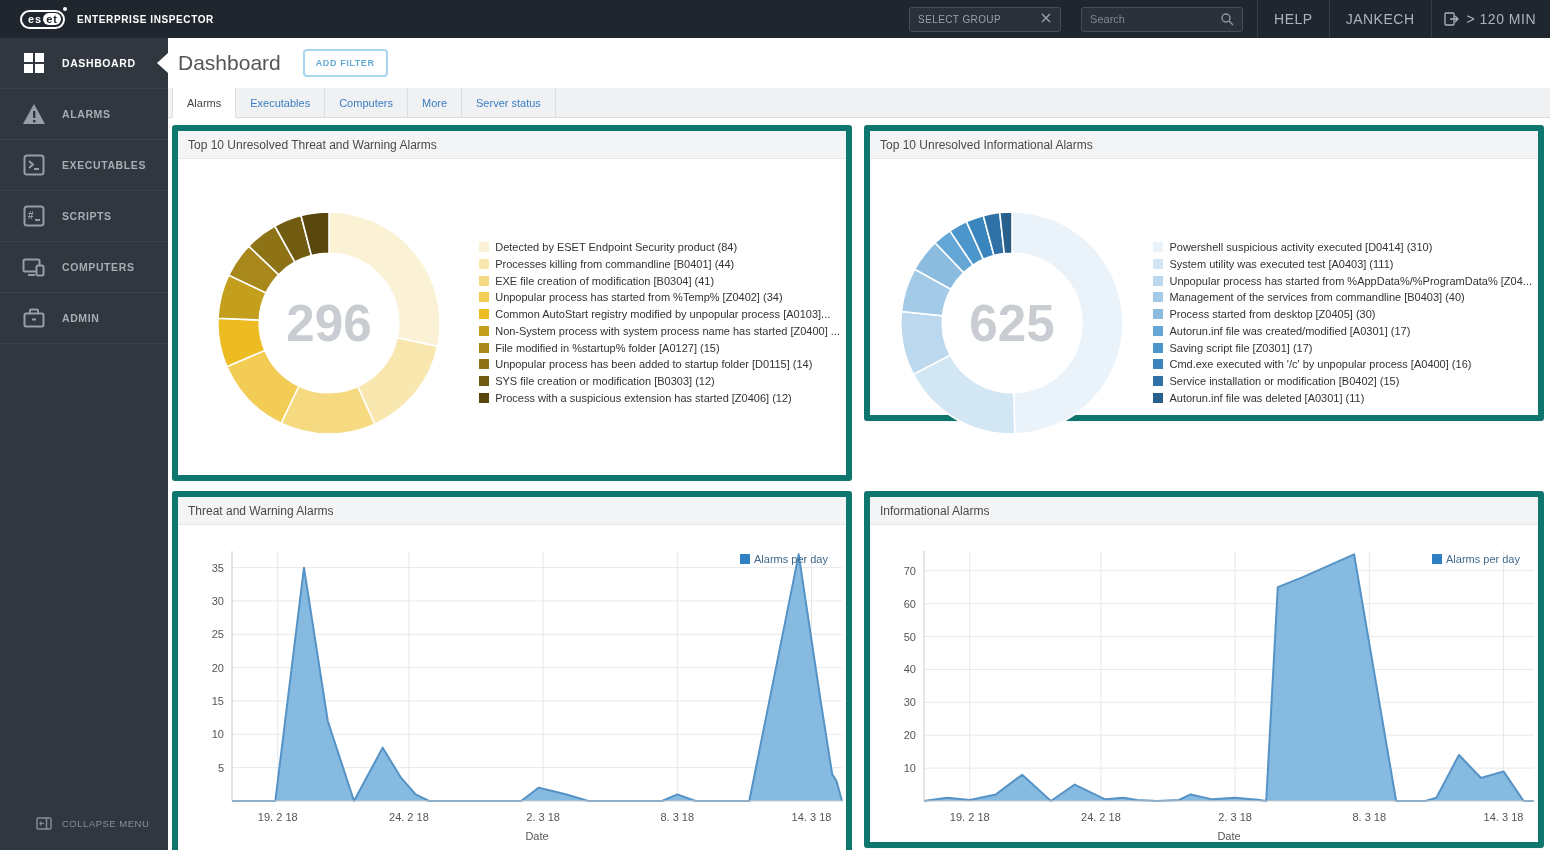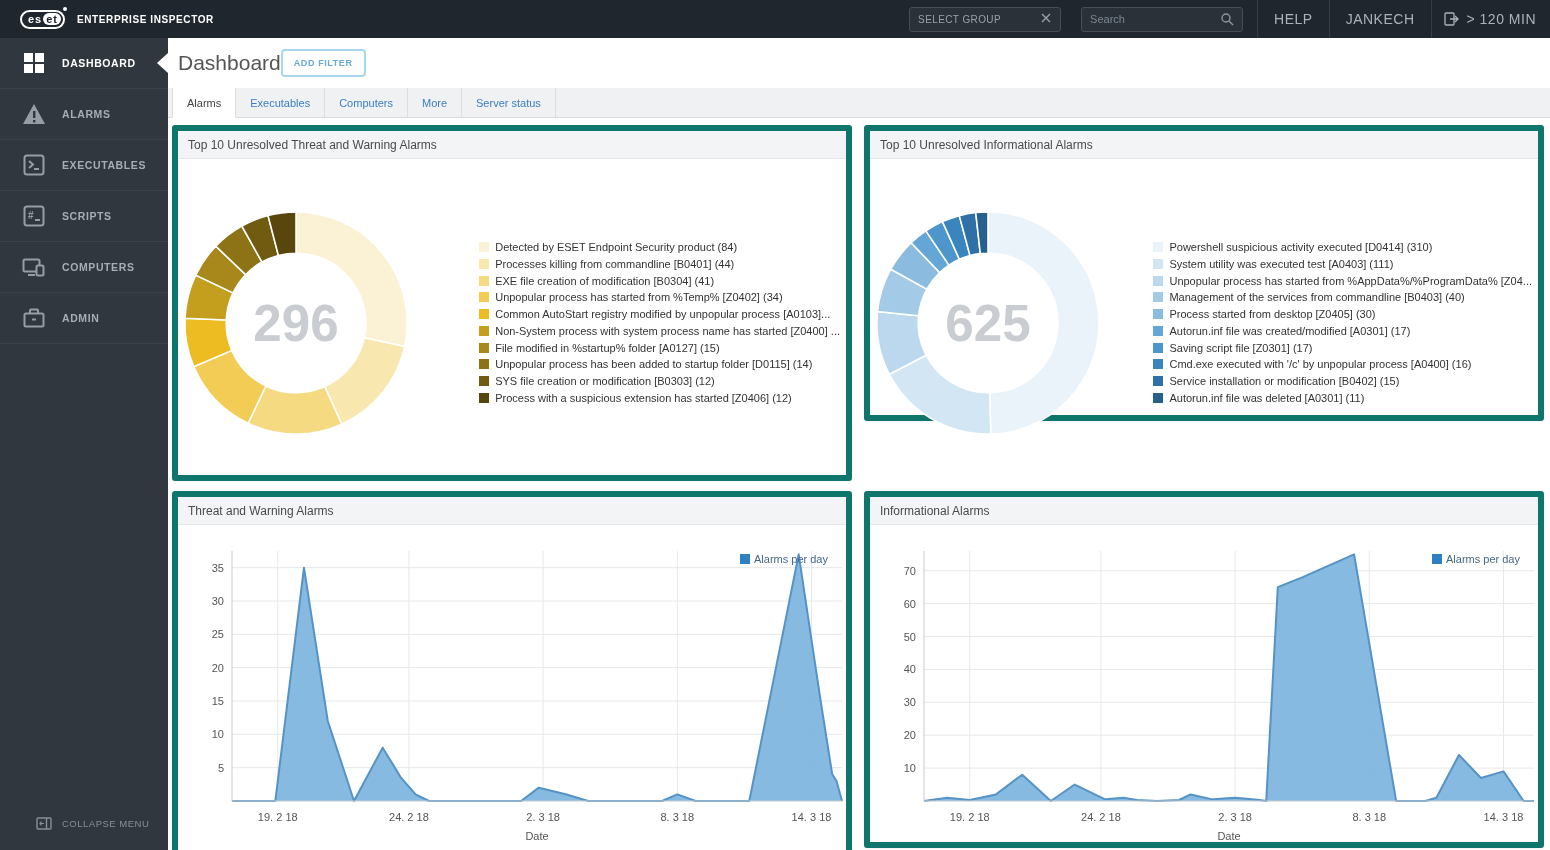--- a/index.html
+++ b/index.html
@@ -46,21 +46,21 @@
     border-right:11px solid #ffffff; }
   .collapse { position:absolute; bottom:10px; left:0; width:168px; height:34px; display:flex;
     align-items:center; cursor:pointer; color:#868f99; }
   .collapse .ic { margin-left:36px; display:flex; }
   .collapse .lbl { margin-left:10px; font-size:9.5px; letter-spacing:0.5px; }
 
   
   .content { position:absolute; left:168px; top:38px; width:1382px; height:812px; background:#fff; }
   .page-head { display:flex; align-items:center; height:50px; }
   .page-title { font-size:21px; color:#555; margin-left:10px; font-weight:400; }
-  .add-filter { background:#fff; border:2px solid #a9d6ef; border-radius:4px;
+  .add-filter { margin-left:22px; background:#fff; border:2px solid #a9d6ef; border-radius:4px;
     color:#66abd8; font-size:9px; font-weight:bold; letter-spacing:0.6px; padding:7px 11px; cursor:pointer; }
 
   
   .tabstrip { position:relative; height:30px; background:#eff1f2; border-bottom:1px solid #d9dcde;
     display:flex; align-items:stretch; }
   .tab { display:flex; align-items:center; padding:0 14px; font-size:11px; color:#3c7dc2;
     background:#eff1f2; border-right:1px solid #dcdfe1; cursor:pointer; }
   .tab:first-child { border-left:1px solid #dcdfe1; margin-left:4px; }
   .tab.active { background:#fff; color:#444; border-bottom:1px solid #fff; margin-bottom:-1px; }
 
@@ -68,21 +68,21 @@
   .panel { position:absolute; width:680px; background:#fff; border:6px solid #0f766e;
     border-radius:3px; box-shadow:0 1px 1px rgba(0,0,0,0.04); }
   .panel-h { height:28px; background:#f3f4f5; border-bottom:1px solid #e4e6e8; display:flex; align-items:center; }
   .panel-h .t { font-size:12px; color:#4a4a4a; margin-left:10px; }
   #p-donut-threat { left:4px;  top:87px;  height:356px; }
   #p-donut-info   { left:696px; top:87px; height:296px; }
   #p-area-threat  { left:4px;  top:453px; height:397px; }
   #p-area-info    { left:696px; top:453px; height:357px; }
 
   .donut-body { display:flex; height:327px; }
-  .donut-left { width:348px; display:flex; align-items:center; }
+  .donut-left { width:348px; display:flex; align-items:center; justify-content:center; }
   .donut-num { font-size:52px; font-weight:bold; fill:#c9cdd1; }
   .donut-legend { flex:1; display:flex; flex-direction:column; justify-content:center; padding-right:6px; }
   .dl-item { display:flex; align-items:flex-start; margin:2.4px 0; }
   .dl-sq { width:10px; height:10px; flex:none; margin:1px 6px 0 0; }
   .dl-tx { font-size:11px; color:#333; white-space:nowrap; overflow:hidden; }
 
   .chart-body { position:relative; height:328px; }
   .chart-legend { position:absolute; top:28px; right:18px; display:flex; align-items:center; z-index:2; }
   .chart-legend .sq { width:10px; height:10px; margin-right:4px; }
   .chart-legend .tx { font-size:11px; color:#44688c; }

